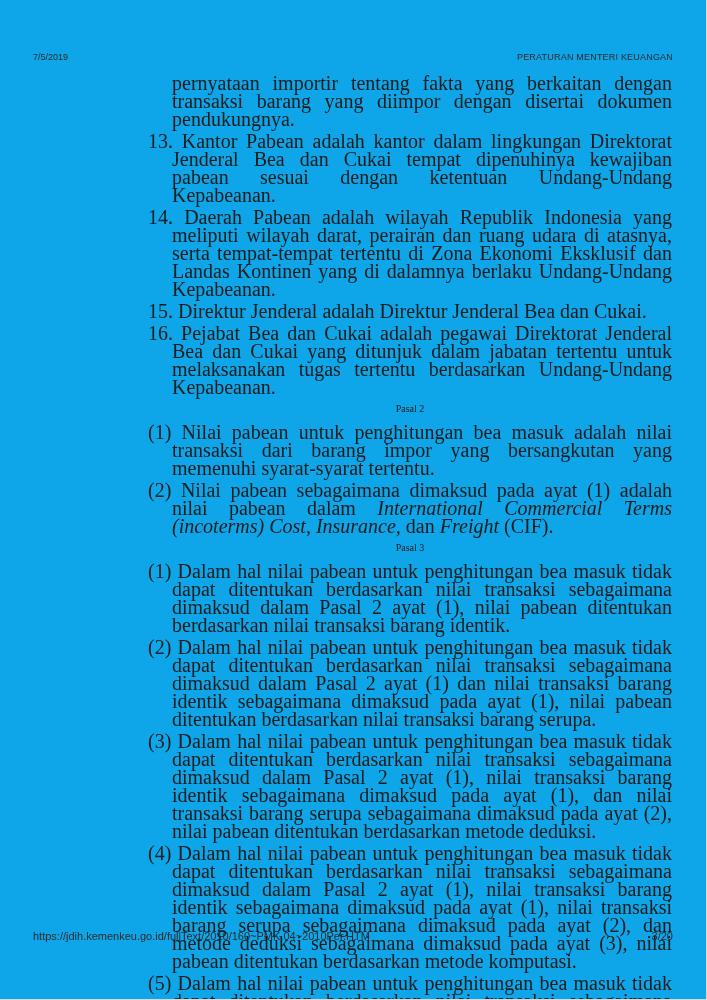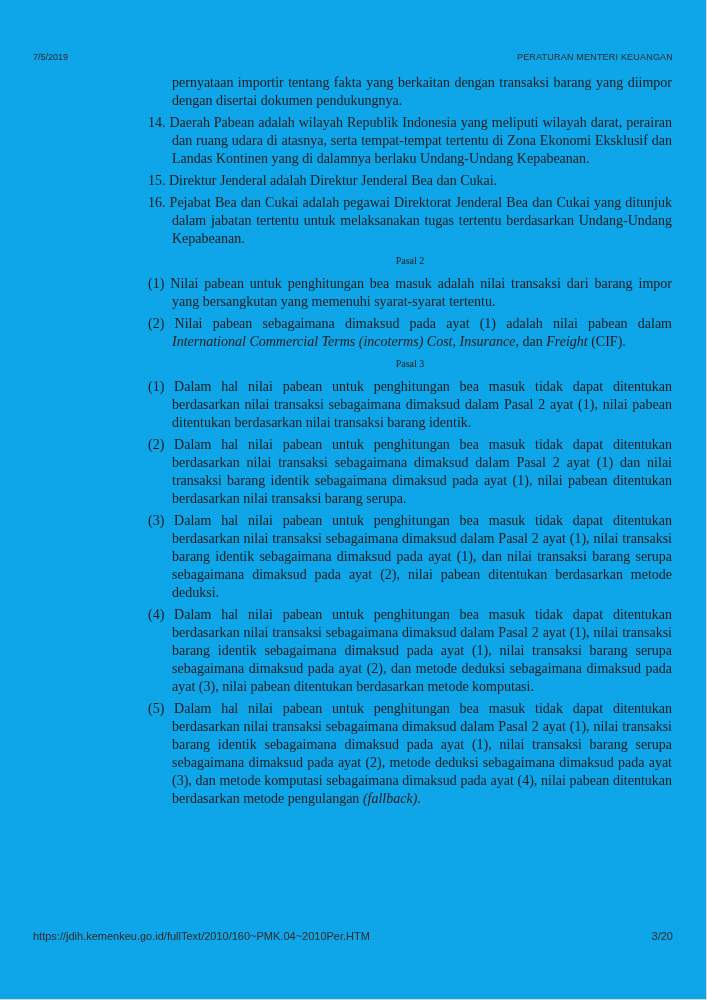--- a/index.html
+++ b/index.html
@@ -28,21 +28,21 @@
   .hdr-date { position: absolute; left: 0; top: 0; }
   .hdr-title { position: absolute; left: 0; right: 0; top: 0; text-align: right; letter-spacing: 0.2px; }
   .content {
     position: absolute;
     top: 74px;
     left: 148px;
     width: 524px;
   }
   .para {
     margin: 0 0 4px 0;
-    font-size: 14px;
+    font-size: 20px;
     line-height: 18px;
     text-align: justify;
   }
   .indent { padding-left: 24px; }
   .hang { padding-left: 24px; text-indent: -24px; }
   .pasal {
     margin: 4px 0 5px 0;
     font-size: 10px;
     line-height: 18px;
     font-weight: 400;
@@ -68,20 +68,22 @@
 
   <div class="header">
     <span class="hdr-date">7/5/2019</span>
     <span class="hdr-title">PERATURAN MENTERI KEUANGAN</span>
   </div>
 
   <div class="content">
 
     <p class="para indent">pernyataan importir tentang fakta yang berkaitan dengan transaksi barang yang diimpor dengan disertai dokumen pendukungnya.</p>
 
+    <p class="para hang"><span class="marker">13.</span>
+      <span>Kantor Pabean adalah kantor dalam lingkungan Direktorat Jenderal Bea dan Cukai tempat dipenuhinya kewajiban pabean sesuai dengan ketentuan Undang-Undang Kepabeanan.</span></p>
 
     <p class="para hang"><span class="marker">14.</span>
       <span>Daerah Pabean adalah wilayah Republik Indonesia yang meliputi wilayah darat, perairan dan ruang udara di atasnya, serta tempat-tempat tertentu di Zona Ekonomi Eksklusif dan Landas Kontinen yang di dalamnya berlaku Undang-Undang Kepabeanan.</span></p>
 
     <p class="para hang"><span class="marker">15.</span>
       <span>Direktur Jenderal adalah Direktur Jenderal Bea dan Cukai.</span></p>
 
     <p class="para hang"><span class="marker">16.</span>
       <span>Pejabat Bea dan Cukai adalah pegawai Direktorat Jenderal Bea dan Cukai yang ditunjuk dalam jabatan tertentu untuk melaksanakan tugas tertentu berdasarkan Undang-Undang Kepabeanan.</span></p>
 

